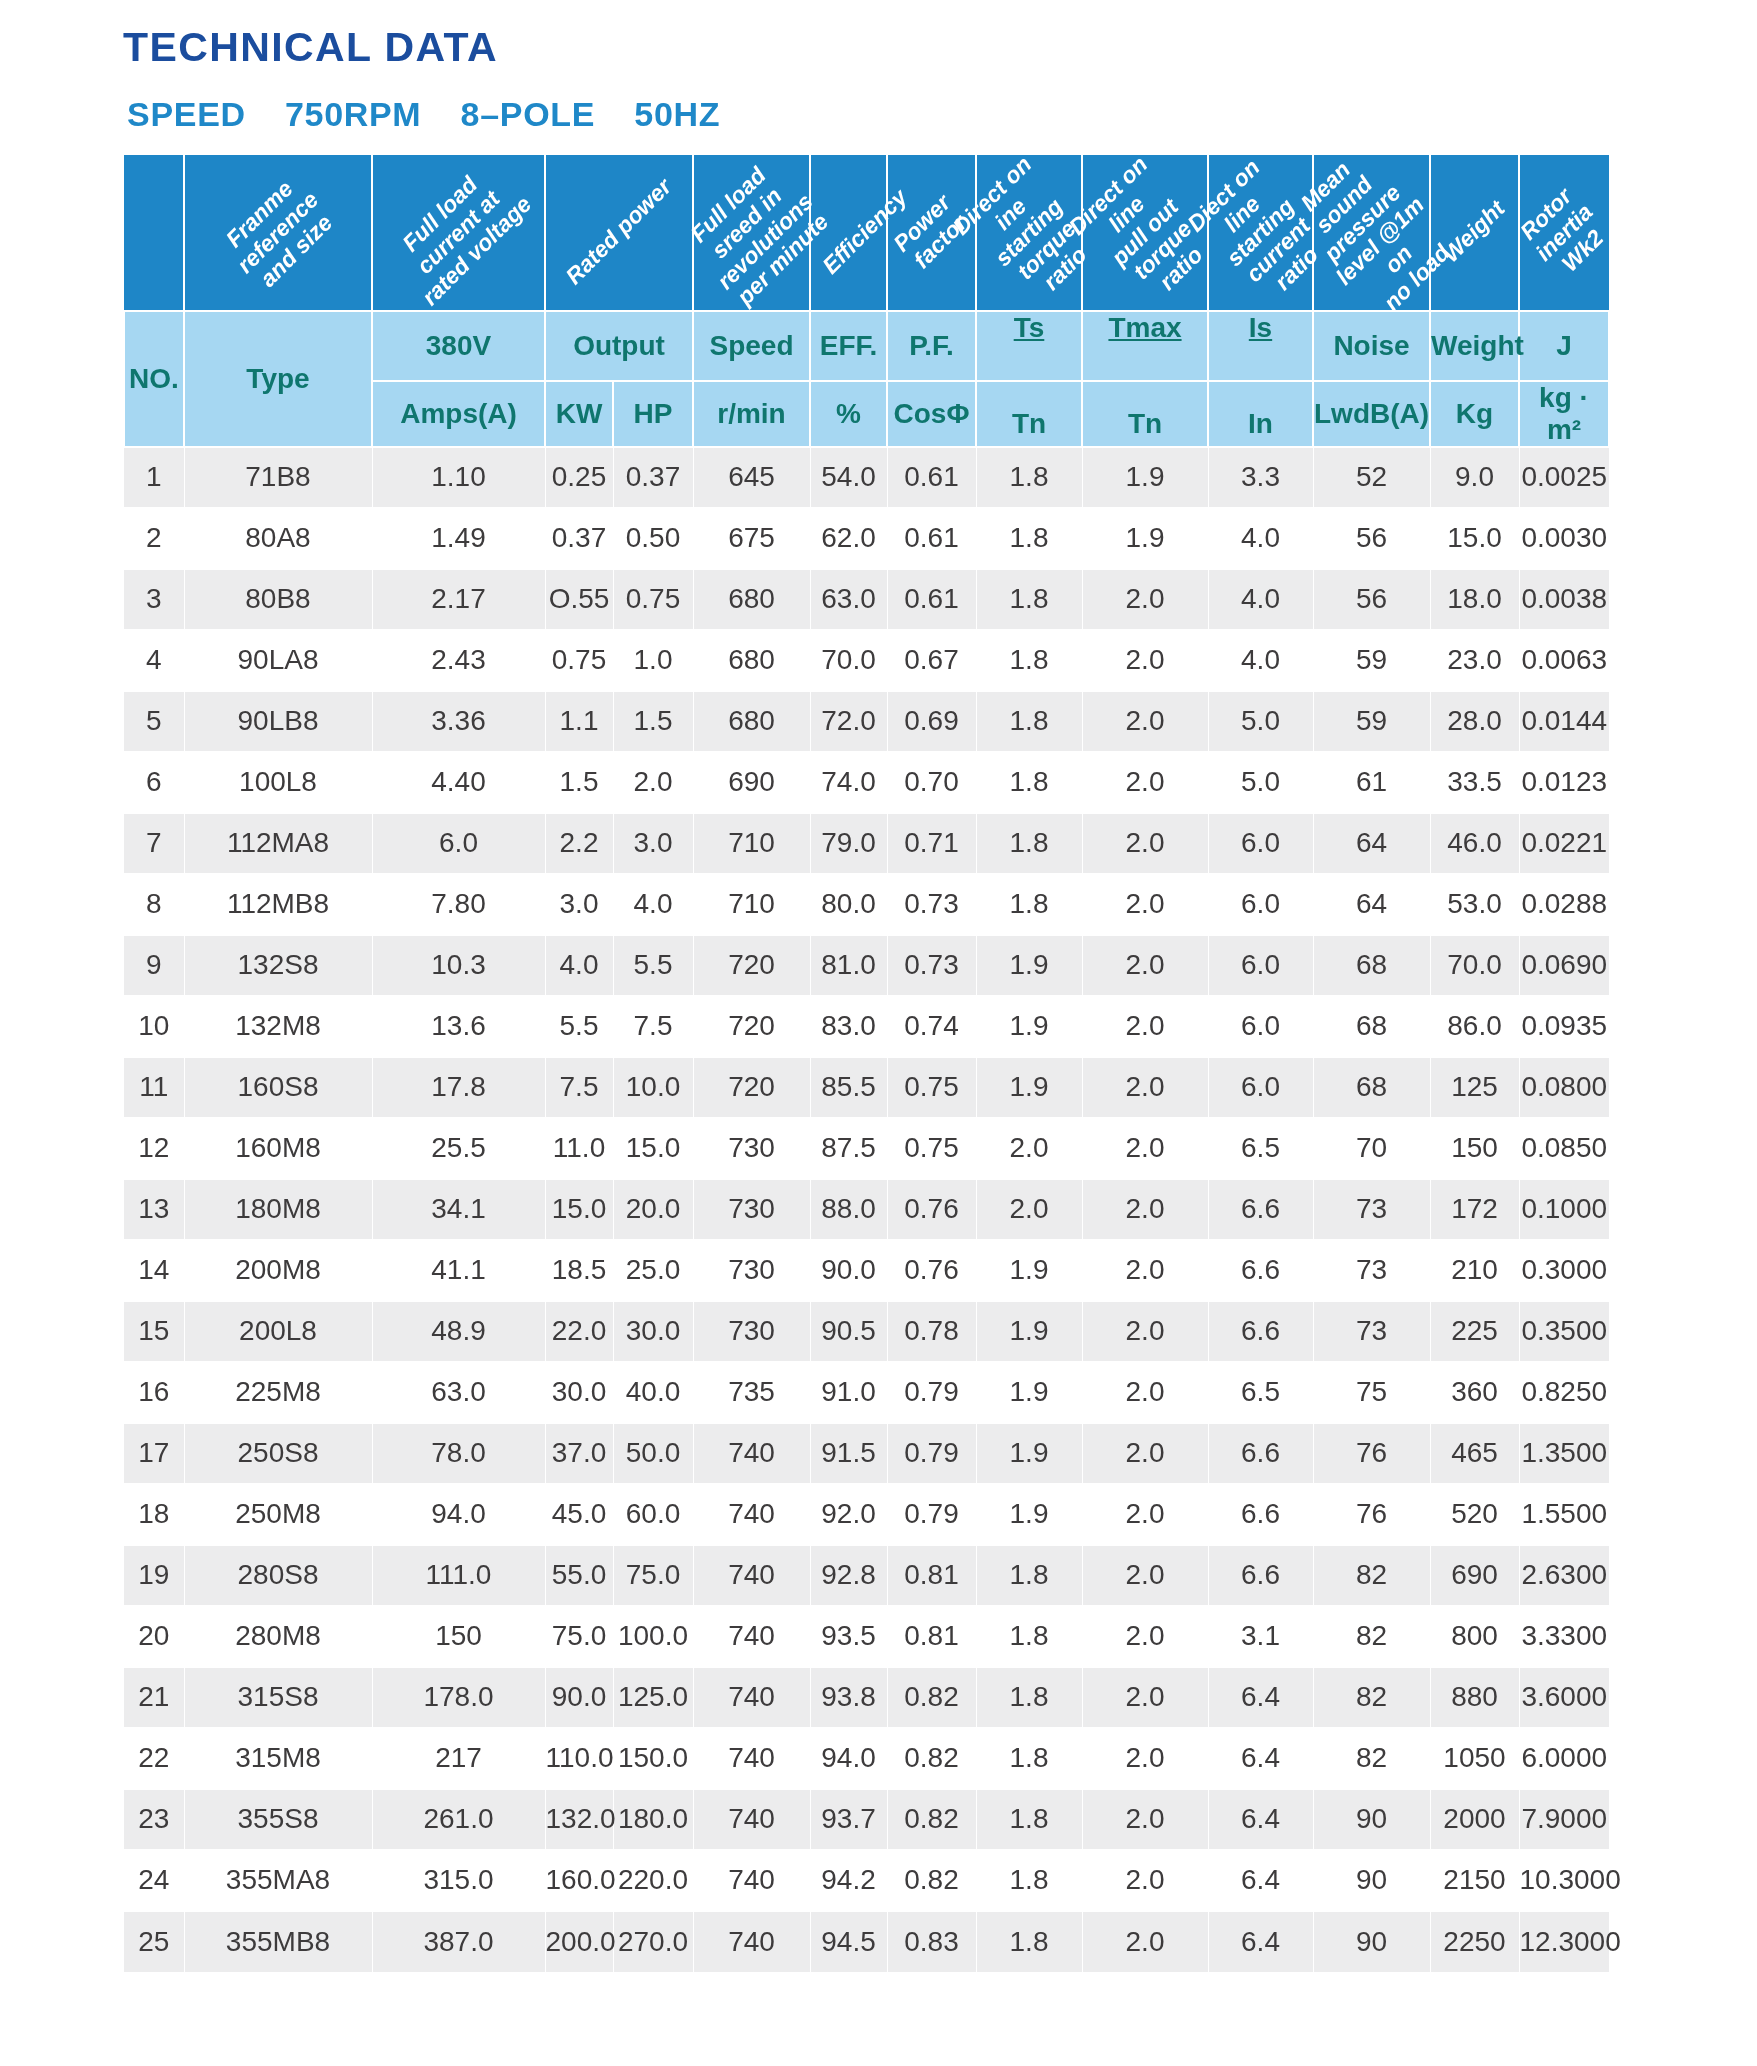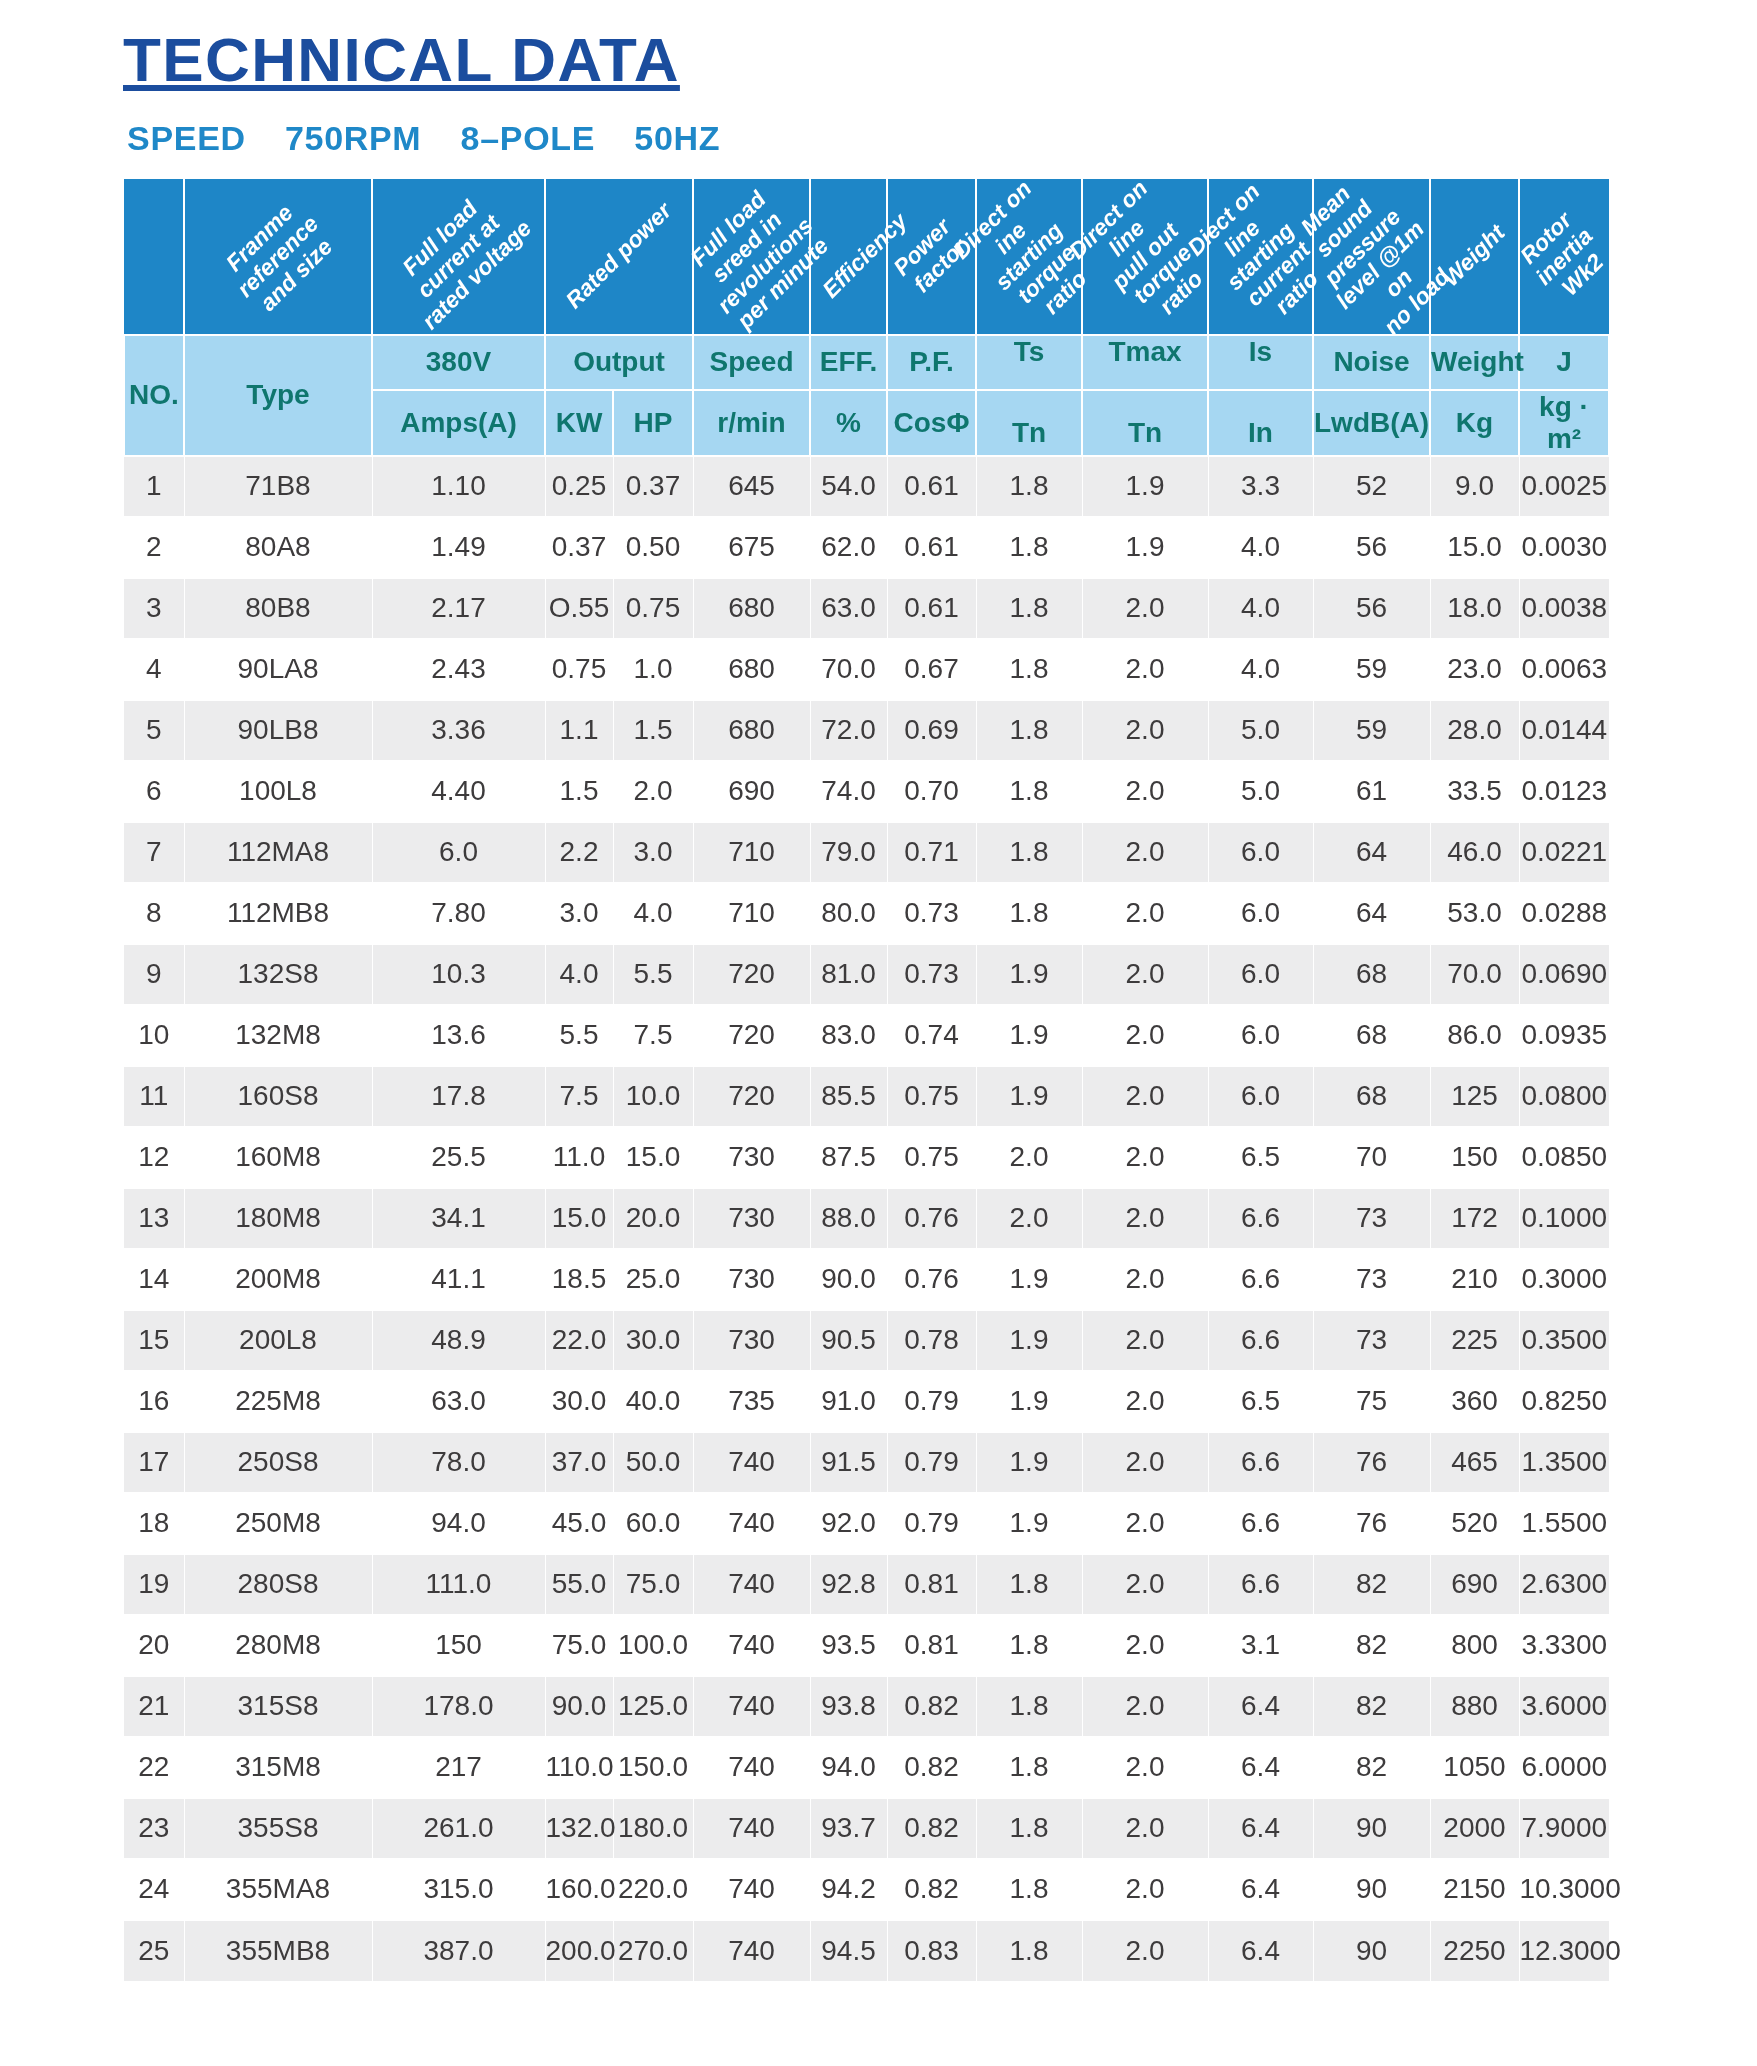--- a/index.html
+++ b/index.html
@@ -12,23 +12,22 @@
   }
   *{box-sizing:border-box;}
   html,body{margin:0;padding:0;}
   body{
     width:1757px;height:2066px;background:#ffffff;
     font-family:"Liberation Sans","DejaVu Sans",sans-serif;
     overflow:hidden;
   }
   .page-title{
     margin:24px 2px 0 123px;
-    font-size:62px;font-weight:bold;color:var(--c-title);
+    font-size:41px;font-weight:bold;color:var(--c-title);
     letter-spacing:1.4px;
-    text-decoration:underline;
   }
   .page-subtitle{
     margin:24px 0 0 127px;
     font-size:34px;font-weight:bold;color:var(--c-subtitle);
     word-spacing:29px;letter-spacing:0.7px;
   }
   table.spec{
     table-layout:fixed;border-collapse:collapse;
     width:1484px;margin:21px 0 0 123px;
   }
@@ -49,21 +48,21 @@
   }
   
   tr.sub td{
     background:var(--c-subheader);
     color:#0f766e;font-weight:bold;font-size:28px;
     text-align:center;vertical-align:middle;
     height:49px;padding:0;
     border:2.1px solid #fff;
     font-stretch:condensed;
   }
-  tr.sub td.lift{padding-bottom:21px;}
+  tr.sub td.lift{padding-bottom:36px;text-decoration:underline;}
   tr.sub td.drop{padding-top:21px;}
   
   tbody.data td{
     height:61px;padding:0;
     font-size:28px;color:var(--c-text);
     text-align:center;vertical-align:middle;
     border-right:1.4px solid #fff;border-top:2.1px solid #fff;
     font-stretch:condensed;
   }
   tbody.data td:last-child{border-right:none;}

